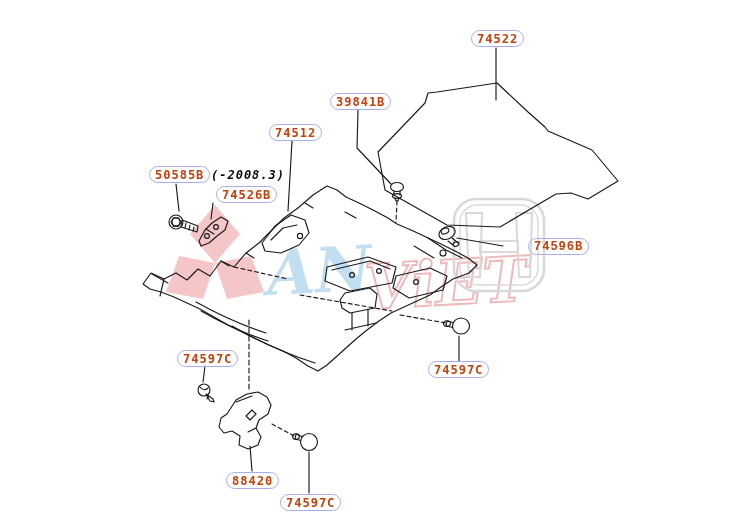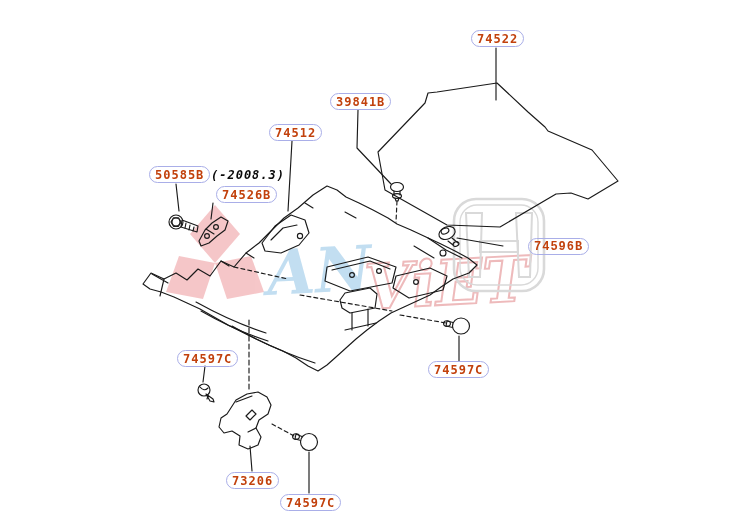--- a/index.html
+++ b/index.html
@@ -161,16 +161,16 @@
 
   <div class="plabel" style="left:471px;top:30px;">74522</div>
   <div class="plabel" style="left:330px;top:93px;">39841B</div>
   <div class="plabel" style="left:269px;top:124px;">74512</div>
   <div class="plabel" style="left:149px;top:166px;">50585B</div>
   <div class="psuffix" style="left:211px;top:168px;font-style:italic;">(-2008.3)</div>
   <div class="plabel" style="left:184px;top:186px;margin-left:32px;">74526B</div>
   <div class="plabel" style="left:528px;top:238px;font-family:Liberation Mono, monospace;">74596B</div>
   <div class="plabel" style="left:177px;top:350px;">74597C</div>
   <div class="plabel" style="left:428px;top:361px;">74597C</div>
-  <div class="plabel" style="left:226px;top:472px;">73206</div>
+  <div class="plabel" style="left:226px;top:472px;">88420</div>
   <div class="plabel" style="left:280px;top:494px;">74597C</div>
 
 </div>
 
 </body></html>

